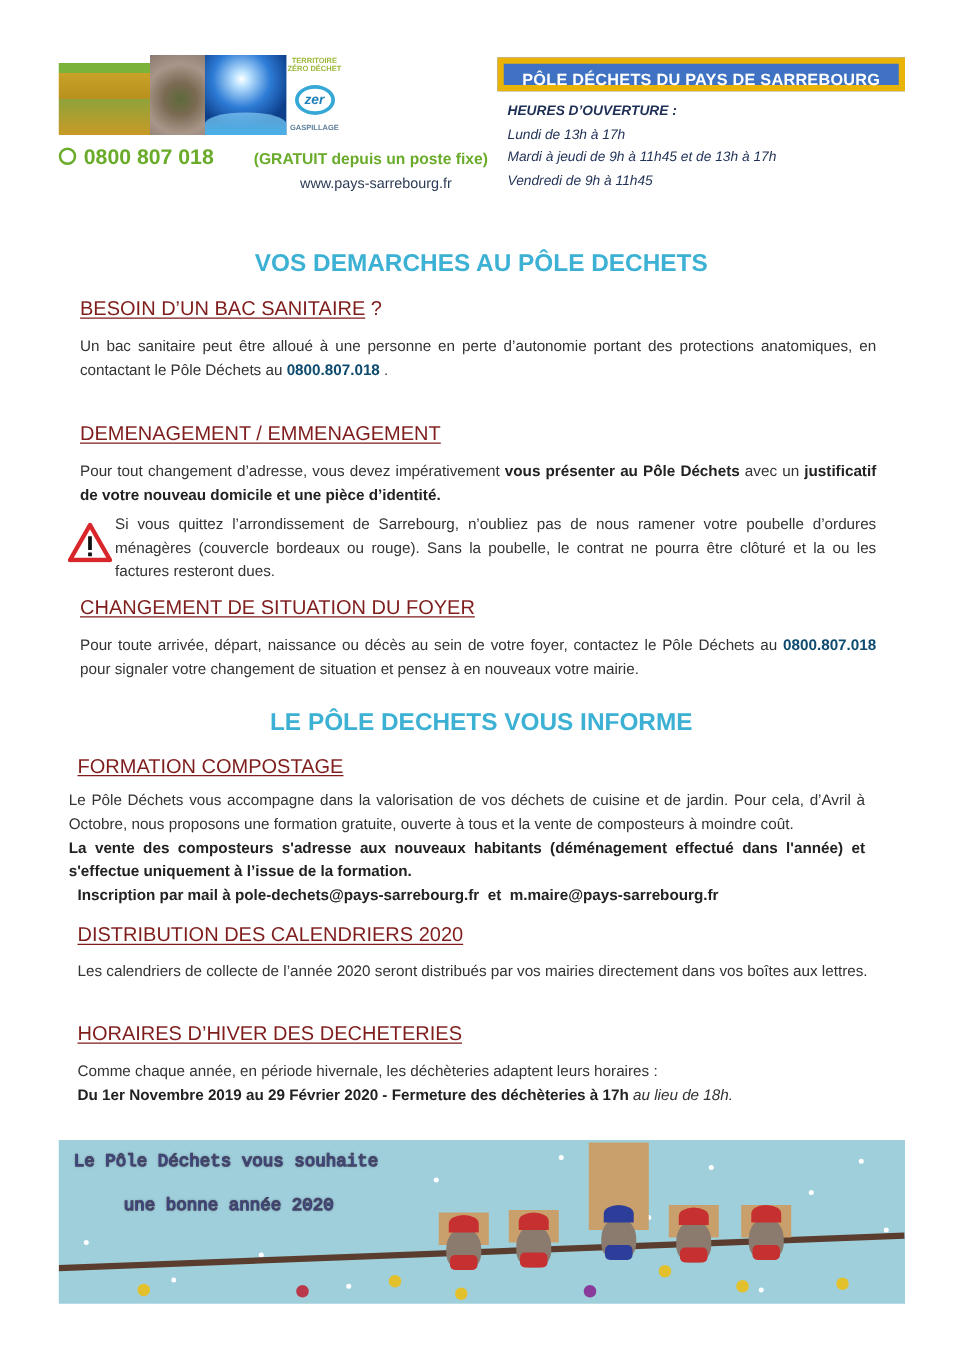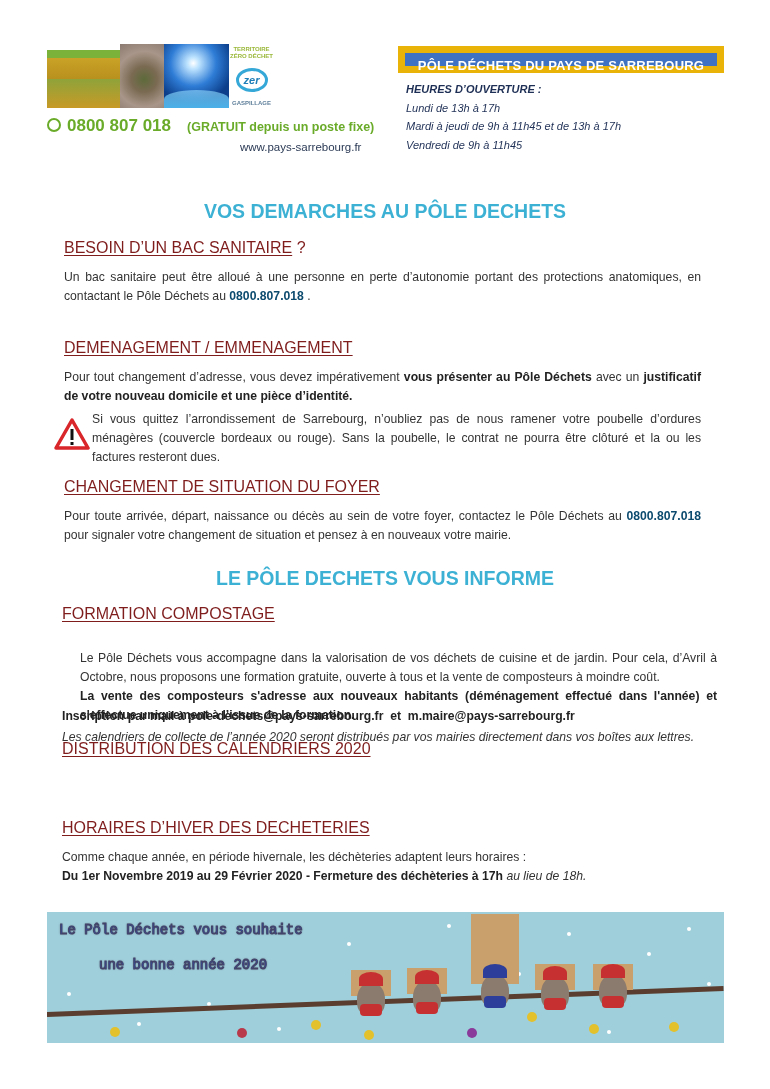--- a/index.html
+++ b/index.html
@@ -19,25 +19,25 @@
   .logo-pole { flex: 1; height: 64px; position: relative; }
   .pole-title { position: absolute; left: 28px; top: 8px; font-size: 11px; font-weight: bold; color: #2b8fc9; }
   .pole-mountain { position: absolute; left: 20px; top: 20px; width: 100px; height: 20px; border-top: 2px solid #445566; border-radius: 50% 60% 0 0; }
   .pole-person { position: absolute; left: 8px; top: 26px; width: 10px; height: 24px; background: #2f8b3a; border-radius: 5px 5px 2px 2px; }
   .pole-name { position: absolute; left: 38px; top: 35px; font-size: 9.5px; font-weight: bold; color: #3b7a2e; letter-spacing: 0.3px; }
   .pole-wave { position: absolute; left: 20px; top: 50px; width: 100px; height: 8px; border-top: 2px solid #2b9fd6; border-radius: 50%; }
 
   .phone-row { position: absolute; left: 47px; top: 116px; display: flex; align-items: baseline; }
   .phone-icon { width: 14px; height: 14px; border: 2.5px solid #6aab2a; border-radius: 50%; margin-right: 6px; position: relative; top: 1px; }
   .phone-number { font-size: 17px; font-weight: bold; color: #6aab2a; }
-  .phone-note { font-size: 12.5px; font-weight: bold; color: #6aab2a; margin-left: 16px; }
+  .phone-note { font-size: 12.5px; font-weight: bold; color: #6aab2a; margin-left: 32px; }
   .website { position: absolute; left: 240px; top: 141px; font-size: 11.5px; color: #2b3a55; }
 
   
-  .org-banner { position: absolute; left: 398px; top: 46px; width: 326px; height: 27px; background: #3f72c2; border: 7px solid #eab308; color: #fff; font-size: 13px; font-weight: bold; text-align: center; line-height: 25px; letter-spacing: 0.2px; }
+  .org-banner { position: absolute; left: 398px; top: 46px; width: 326px; height: 27px; background: #3f72c2; border: 5px solid #eab308; color: #fff; font-size: 13px; font-weight: bold; text-align: center; line-height: 25px; letter-spacing: 0.2px; }
   .hours { position: absolute; left: 406px; top: 80px; font-size: 11px; font-style: italic; color: #1e2f55; line-height: 18.6px; }
   .hours .hours-title { font-weight: bold; }
 
   
   .big-title { position: absolute; width: 770px; left: 0; text-align: center; font-size: 19.5px; font-weight: bold; color: #3db1d4; }
   .sub-title { position: absolute; font-size: 16px; font-weight: normal; color: #7f1d1d; }
   .sub-title .u { text-decoration: underline; text-underline-offset: 2px; }
   .para { position: absolute; left: 64px; width: 637px; font-size: 12.2px; line-height: 19px; color: #333; text-align: justify; }
   .para b { color: #222; }
   .green { color: #0c4a6e; font-weight: bold; }
@@ -119,32 +119,32 @@
 </div>
 <div class="para" style="top:507px;">
   <span>Pour toute arrivée, départ, naissance ou décès au sein de votre foyer, contactez le Pôle Déchets au </span><span class="green">0800.807.018</span><span> pour signaler votre changement de situation et pensez à en nouveaux votre mairie.</span>
 </div>
 
 <div class="big-title" style="top:567px;">LE PÔLE DECHETS VOUS INFORME</div>
 
 <div class="sub-title" style="left:62px; top:605px;">
   <span class="u">FORMATION COMPOSTAGE</span>
 </div>
-<div class="para" style="left:80px; top:631px;margin-top:18px;">
+<div class="para" style="left:55px; top:631px;">
   <span>Le Pôle Déchets vous accompagne dans la valorisation de vos déchets de cuisine et de jardin. Pour cela, d’Avril à Octobre, nous proposons une formation gratuite, ouverte à tous et la vente de composteurs à moindre coût.</span><br>
   <b>La vente des composteurs s'adresse aux nouveaux habitants (déménagement effectué dans l'année) et s'effectue uniquement à l’issue de la formation.</b>
 </div>
 <div class="para" style="left:62px; top:707px;">
   <b><span>Inscription par mail à </span><span>pole-dechets@pays-sarrebourg.fr</span><span style="white-space:pre">  et  </span><span>m.maire@pays-sarrebourg.fr</span></b>
 </div>
 
 <div class="sub-title" style="left:62px; top:740px;">
   <span class="u">DISTRIBUTION DES CALENDRIERS 2020</span>
 </div>
-<div class="para" style="left:62px; top:728px;font-style:italic;">Les calendriers de collecte de l’année 2020 seront distribués par vos mairies directement dans vos boîtes aux lettres.</div>
+<div class="para" style="left:62px; top:768px;">Les calendriers de collecte de l’année 2020 seront distribués par vos mairies directement dans vos boîtes aux lettres.</div>
 
 <div class="sub-title" style="left:62px; top:819px;">
   <span class="u">HORAIRES D’HIVER DES DECHETERIES</span>
 </div>
 <div class="para" style="left:62px; top:848px;">
   <span>Comme chaque année, en période hivernale, les déchèteries adaptent leurs horaires :</span><br>
   <b>Du 1er Novembre 2019 au 29 Février 2020  -  Fermeture des déchèteries à 17h</b><i> au lieu de 18h.</i>
 </div>
 
 <div class="greeting-banner">

